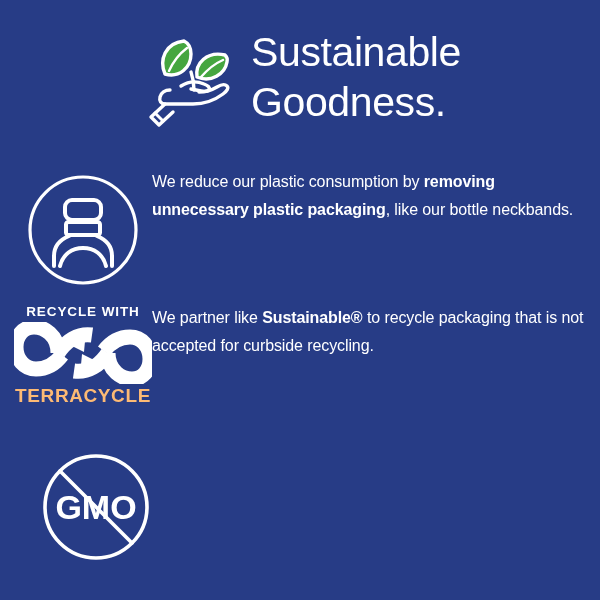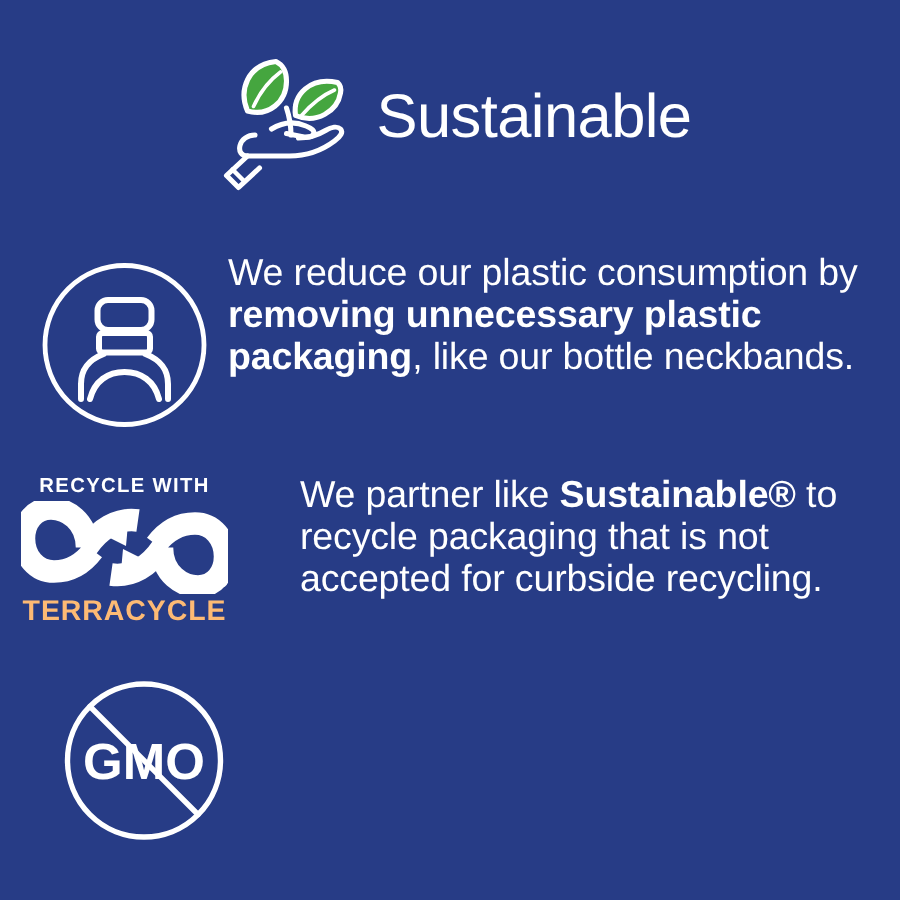--- a/index.html
+++ b/index.html
@@ -53,21 +53,21 @@
   
   .row {
     position: absolute;
     left: 0;
     width: 600px;
     display: flex;
     flex-direction: row;
     align-items: flex-start;
   }
   #row-0 { top: 168px; }
-  #row-1 { top: 316px; gap: 48px; }
+  #row-1 { top: 304px; }
   #row-2 { top: 443px; }
 
   .row-icon {
     flex: 0 0 152px;
     width: 152px;
     display: flex;
     align-items: center;
     justify-content: center;
     padding-left: 14px;
     box-sizing: border-box;
@@ -75,21 +75,21 @@
   #row-0 .row-icon { padding-top: 6px; }
   #row-1 .row-icon { padding-top: 0px; }
   #row-2 .row-icon { padding-top: 8px; justify-content: flex-end; }
 
   .row-icon svg { display: block; }
 
   .row-text {
     flex: 1 1 auto;
     padding-right: 16px;
     color: #ffffff;
-    font-size: 25px;
+    font-size: 16px;
     line-height: 28px;
     font-weight: 400;
     letter-spacing: -0.1px;
   }
   .row-text b {
     font-weight: 700;
   }
 
   
   .tc-top {
@@ -138,20 +138,21 @@
         <path d="M42 62 C50 57 58 57 65 60 C69 61.6 71 63.4 70 65.4 C69 67.4 66 67.8 62 67 L52 65" fill="none" stroke="#ffffff" stroke-width="3.4" stroke-linecap="round" stroke-linejoin="round"></path>
         <path d="M31 66 C26 66 22 69 21 73 C20 77 22 80 26 80 L54 80 C66 80 76 76 84 70 C88 67 90 64 88 62 C86 60 82 60.6 78 63 C72 66.6 66 68 60 68" fill="none" stroke="#ffffff" stroke-width="3.4" stroke-linecap="round" stroke-linejoin="round"></path>
 
         <path d="M26 80 L12 93 L20 101 L34 88" fill="none" stroke="#ffffff" stroke-width="3.4" stroke-linecap="round" stroke-linejoin="round"></path>
         <path d="M16 89 L24 97" fill="none" stroke="#ffffff" stroke-width="3" stroke-linecap="round"></path>
       </svg>
     </div>
 
     <div class="header-title">
       <span class="line">Sustainable</span>
+      <span class="line">Goodness.</span>
     </div>
   </div>
 
   <div class="row" id="row-0">
     <div class="row-icon">
       <svg width="112" height="112" viewBox="0 0 112 112" xmlns="http://www.w3.org/2000/svg">
         <circle cx="56" cy="56" r="53" fill="none" stroke="#ffffff" stroke-width="3.2"></circle>
 
         <rect x="38" y="26" width="36" height="20" rx="7" fill="none" stroke="#ffffff" stroke-width="4"></rect>
 

